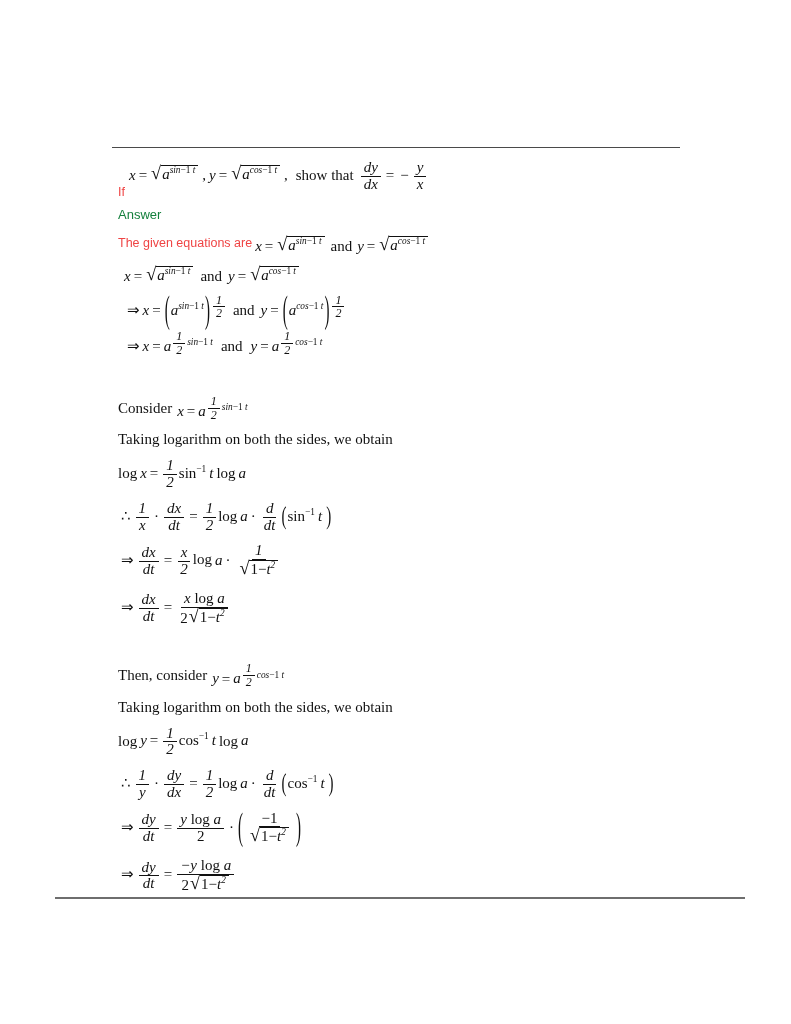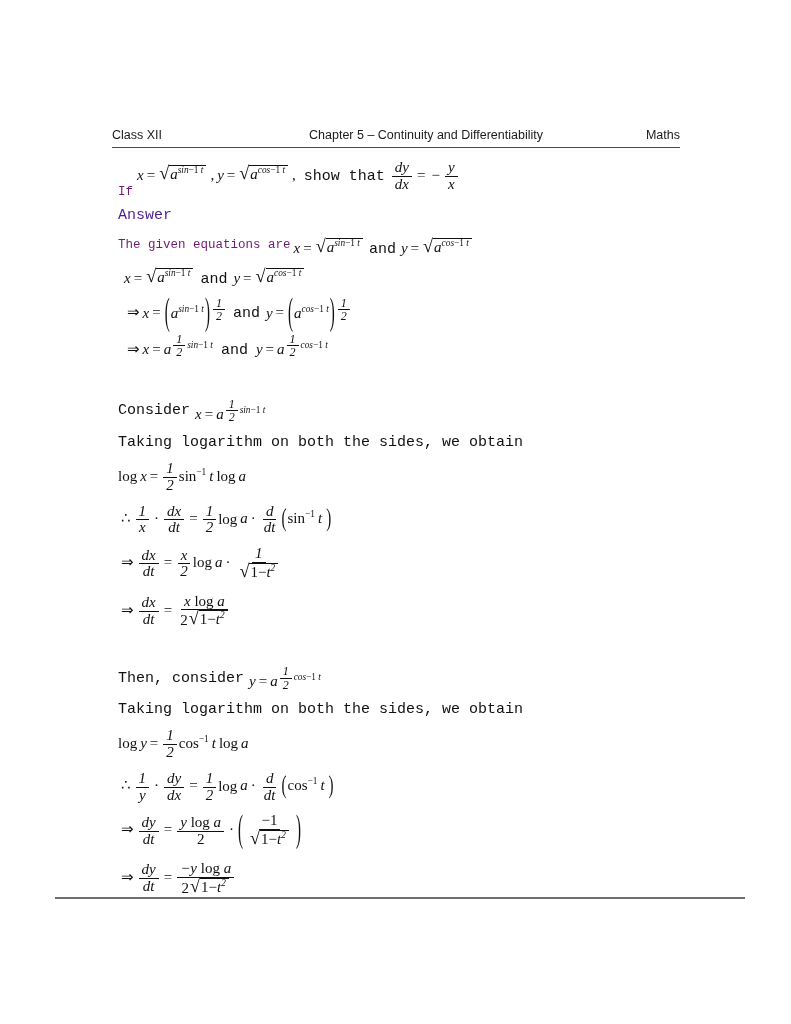--- a/index.html
+++ b/index.html
@@ -57,30 +57,28 @@
 
   .q-label {
     font-size: 12.5px;
     font-weight: bold;
     color: #8a8a8a;
     margin: 0 0 12px 0;
     letter-spacing: 0.2px;
   }
 
   .answer-label {
-    font-size: 15px;
-    color: #4c1d95;
+    font-size: 13px;
+    color: #15803d;
     margin: 10px 0 14px 0;
-    font-family: Liberation Mono, monospace;
   }
 
   .sans-inline {
     font-size: 12.5px;
-    color: #701a75;
-    font-family: Liberation Mono, monospace;
+    color: #ef4444;
   }
 
   
   .math {
     font-family: "Liberation Serif", serif;
     font-style: italic;
     font-size: 15px;
     color: #111111;
     line-height: 1.0;
     white-space: nowrap;
@@ -154,21 +152,21 @@
   }
   .paren-tall {
     font-style: normal;
     display: inline-block;
     transform: scaleY(2.5);
     transform-origin: center;
     padding: 0 1px;
   }
 
   .txt-serif {
-    font-family: Liberation Mono, monospace;
+    font-family: Liberation Serif, serif;
     font-style: normal;
     font-size: 15px;
     color: #111111;
   }
 
   .indent-1 { margin-left: 6px; }
 
   .spacer-sm { height: 6px; }
   .spacer-md { height: 16px; }
 
@@ -190,25 +188,20 @@
     font-size: 12.5px;
     font-weight: bold;
     color: #111111;
   }
 </style>
 </head>
 <body>
 
 <div class="page">
 
-  <div class="header">
-    <div class="h-left">Class XII</div>
-    <div class="h-center">Chapter 5 – Continuity and Differentiability</div>
-    <div class="h-right">Maths</div>
-  </div>
   <div class="header-rule"></div>
 
   <div class="content">
 
 
     <div class="row" style="align-items:flex-end; margin-bottom:6px;">
       <span class="sans-inline" style="margin-right:4px; margin-bottom:-2px;">If</span>
       <span class="math" style="margin-bottom:4px;">
         <span>x</span><span class="op">=</span><span class="sqrt">
             <span class="radical">√</span>

